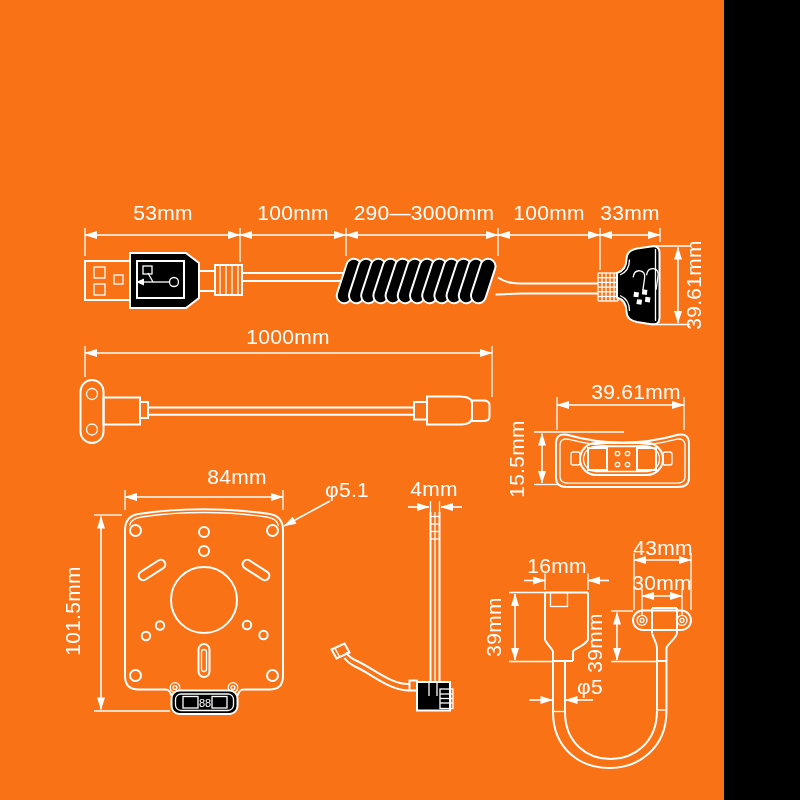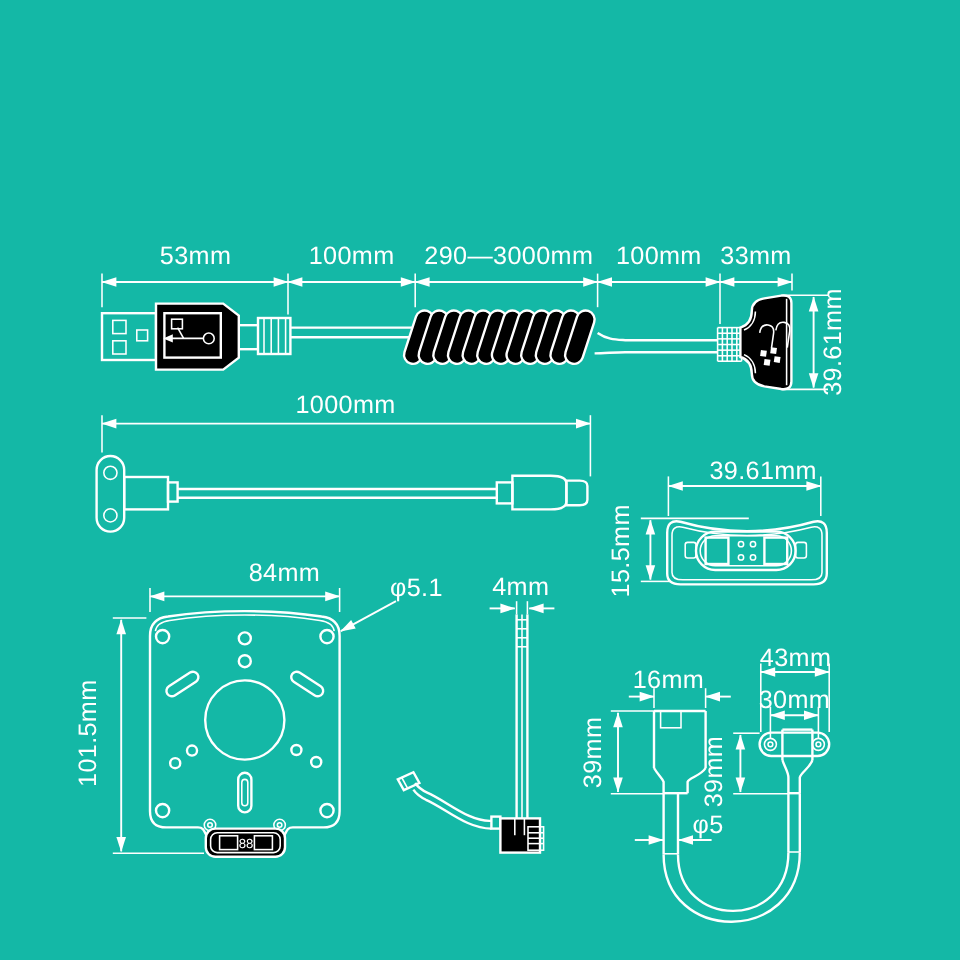--- a/index.html
+++ b/index.html
@@ -1,16 +1,16 @@
 <!DOCTYPE html>
 <html><head>
 <meta charset="utf-8">
 <style>
   html,body{margin:0;padding:0;background:#000;}
-  .stage{position:relative;width:800px;height:800px;background:#14b8a6;overflow:hidden;}
+  .stage{position:relative;width:724px;height:800px;background:#f97316;overflow:hidden;}
   svg text{fill:#fff;font-family:"Liberation Sans",sans-serif;font-size:21px;letter-spacing:.3px;}
   svg .s{stroke:#fff;stroke-width:2;fill:none;}
   svg .sf{stroke:#fff;stroke-width:2;fill:#000;}
   svg .thin{stroke:#fff;stroke-width:1.3;fill:none;}
   svg .dim{stroke:#fff;stroke-width:1.6;fill:none;}
   svg .wf{fill:#fff;stroke:none;}
 </style>
 </head>
 <body>
 

